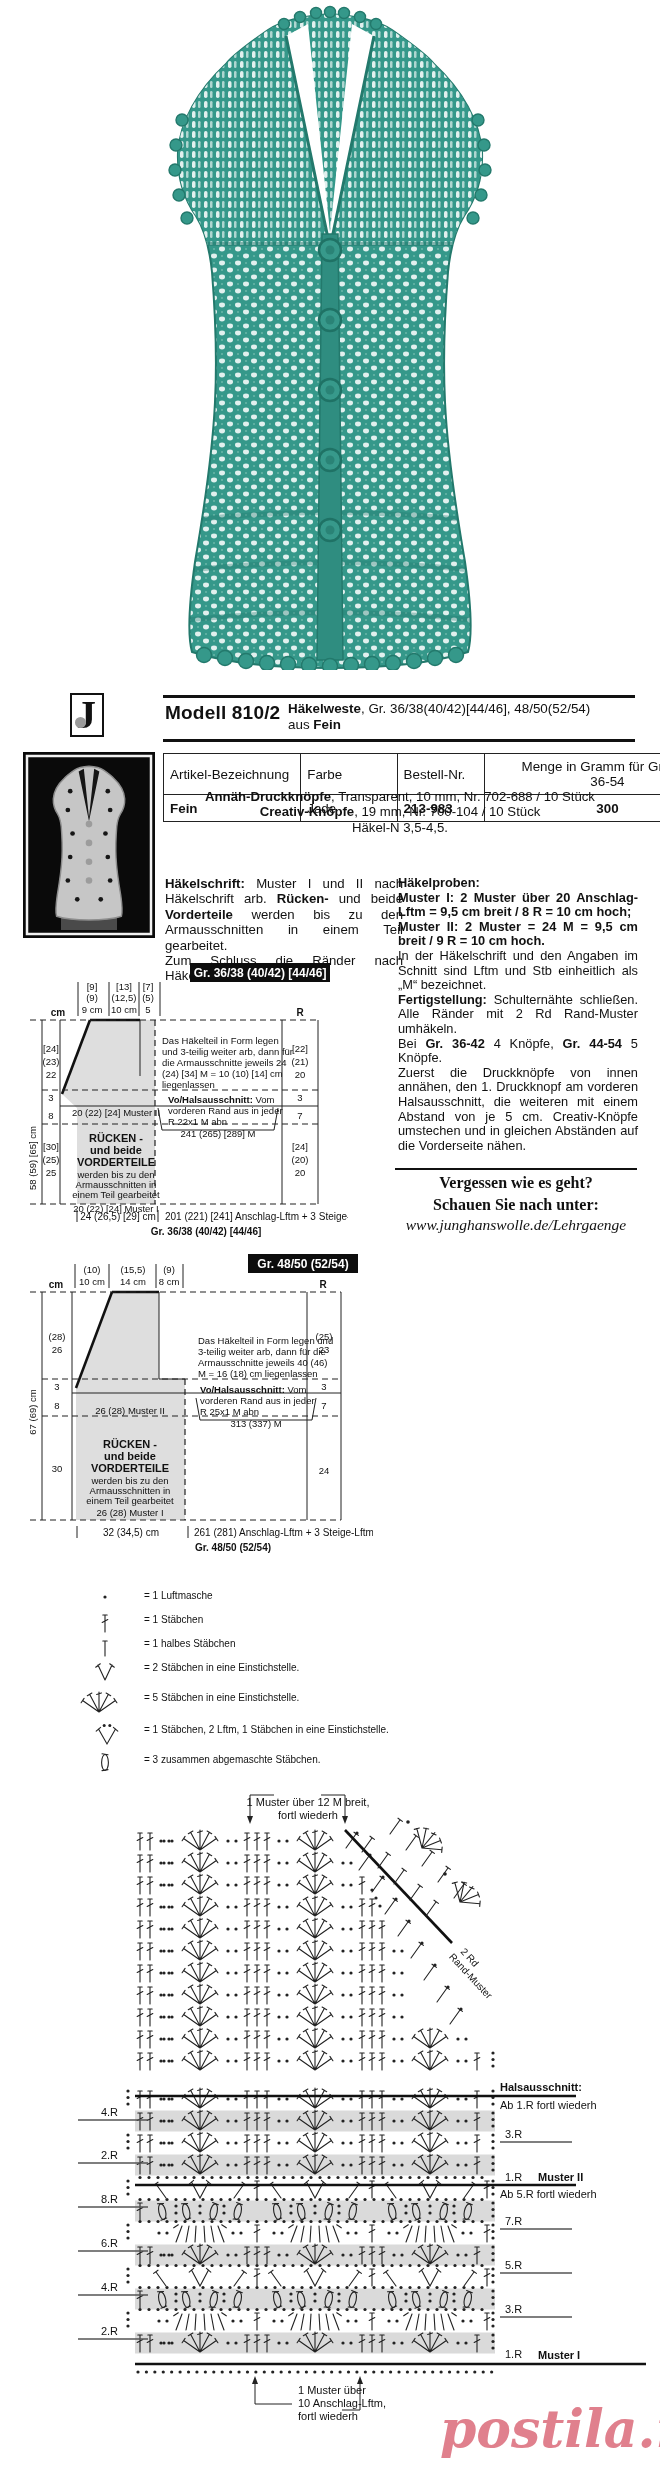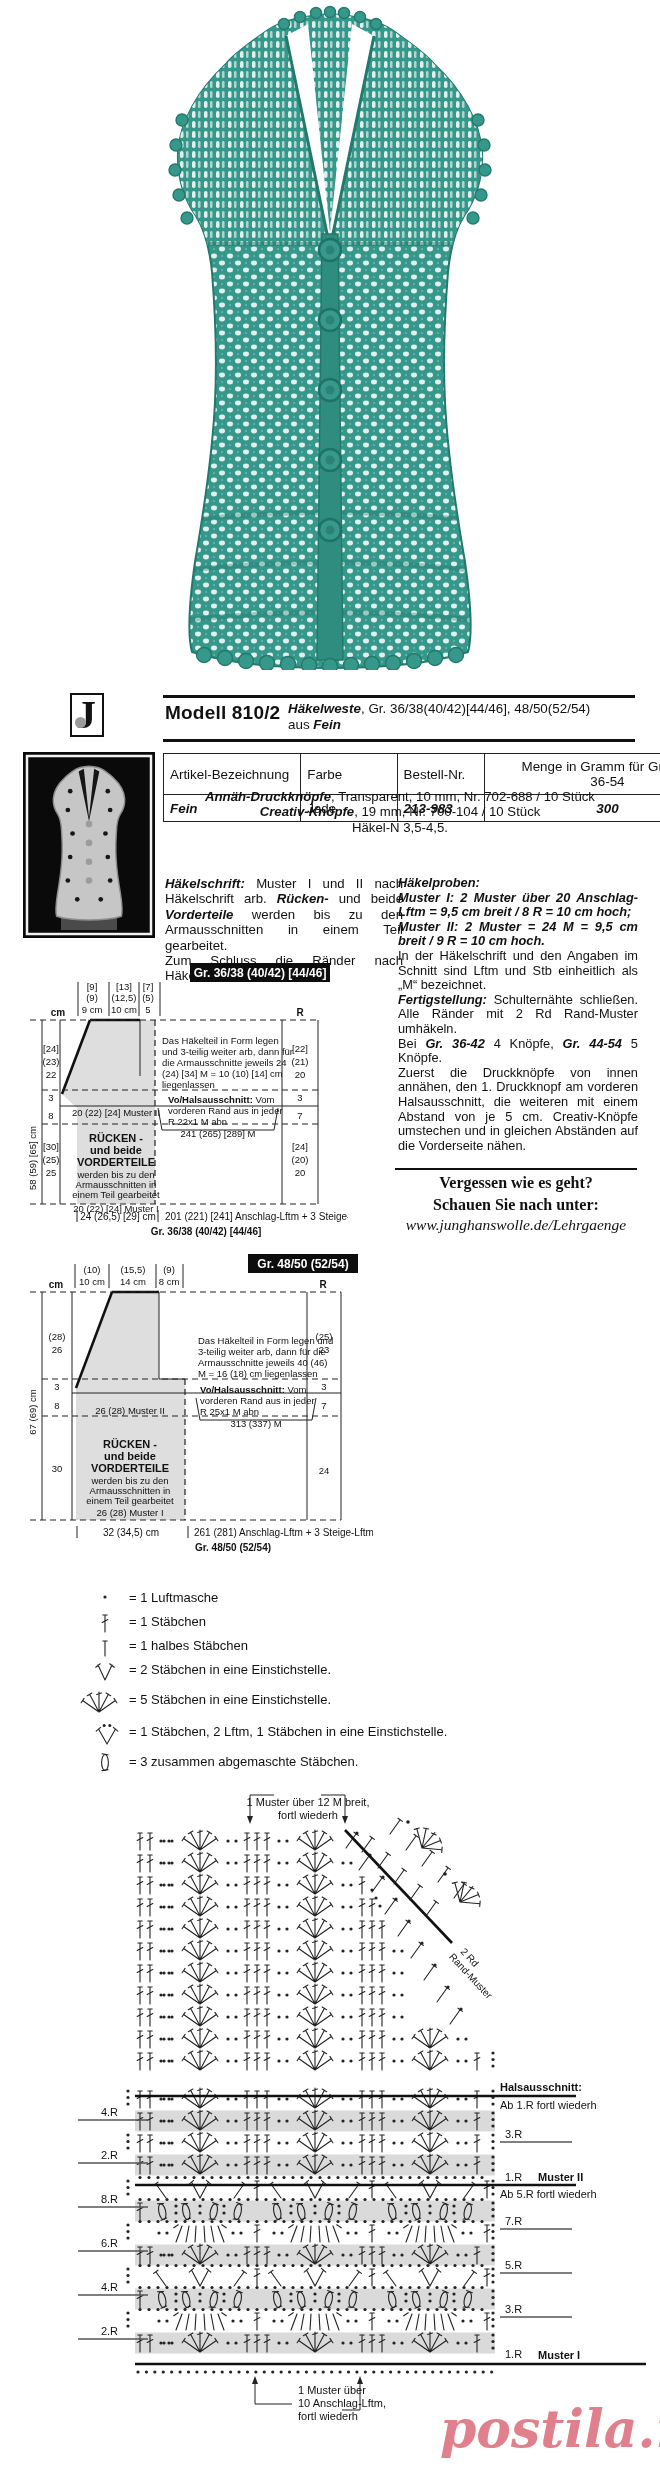--- a/index.html
+++ b/index.html
@@ -1,19 +1,19 @@
 <!DOCTYPE html>
 <html><head>
 <meta charset="utf-8">
 <style>
   html,body{margin:0;padding:0;background:#fff;}
   #page{position:relative;width:660px;height:2475px;background:#fff;overflow:hidden;
         font-family:"Liberation Sans",sans-serif;color:#111;}
   .abs{position:absolute;}
-  .b{font-weight:bold;font-style:italic;}
+  .b{font-weight:bold;}
   .rule{background:#111;height:3px;}
   
   #model-title{font-size:19px;font-weight:bold;letter-spacing:.2px;}
   #subtitle{font-size:13.4px;line-height:15.5px;}
   #logo-box{width:30px;height:40px;background:#fff;border:2px solid #111;}
   #logo-box .j{position:absolute;left:4px;top:-4px;font-family:"Liberation Serif",serif;
      font-size:40px;font-weight:bold;color:#111;}
   #logo-box .dot{position:absolute;left:3px;top:22px;width:11px;height:11px;border-radius:50%;
      background:#9a9a9a;}
   
@@ -43,21 +43,21 @@
   .t10{font-size:10px;}
   .t11{font-size:11px;}
   .ul{stroke:#555;stroke-width:1.4;}
   .wtxt{fill:#fff;font-weight:bold;font-size:12px;}
   .blackbox{fill:#0d0d0d;}
   #watermark{font-family:"DejaVu Serif",serif;font-style:italic;font-weight:bold;
      font-size:52px;color:#e0808d;letter-spacing:0px;}
   
   .leg-item{position:absolute;left:85px;height:30px;}
   .leg-item .lic{position:absolute;left:0;top:0;}
-  .leg-item .ltx{position:absolute;left:44px;top:6px;font-size:13px;white-space:nowrap;}
+  .leg-item .ltx{position:absolute;left:59px;top:6px;font-size:10px;white-space:nowrap;}
 </style>
 </head>
 <body>
 
 <div id="page">
 
   <svg class="abs" width="0" height="0">
     <defs>
       <g id="sym-ch">
           <circle r="1.6" class="cf"></circle>

